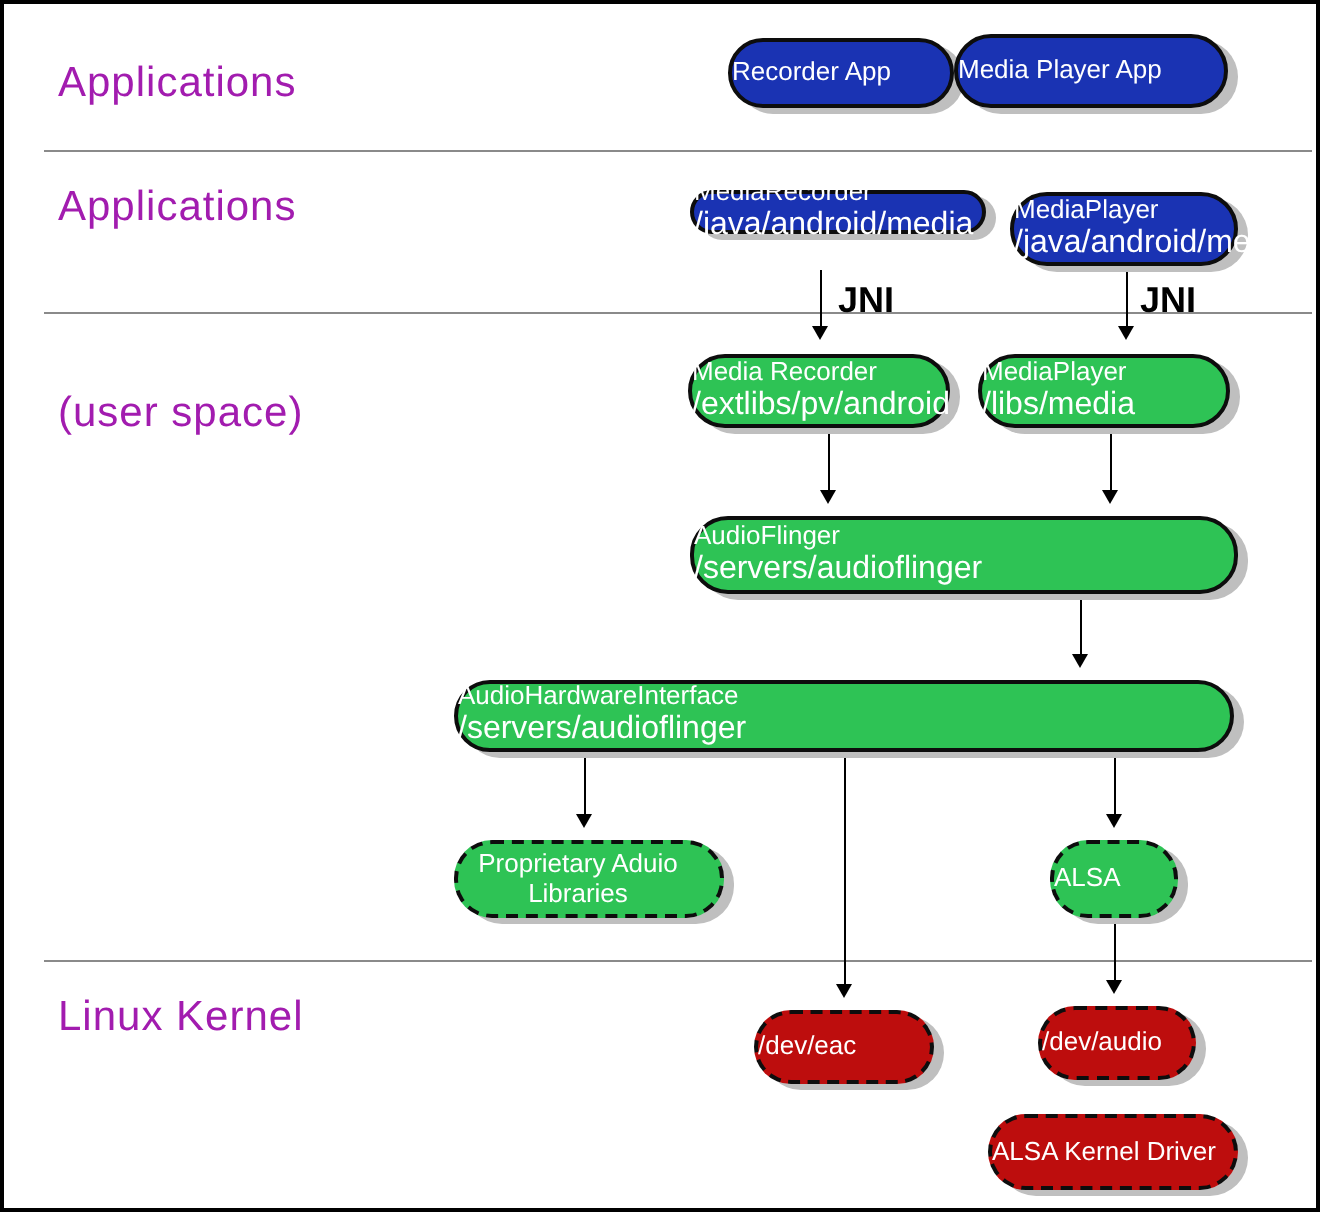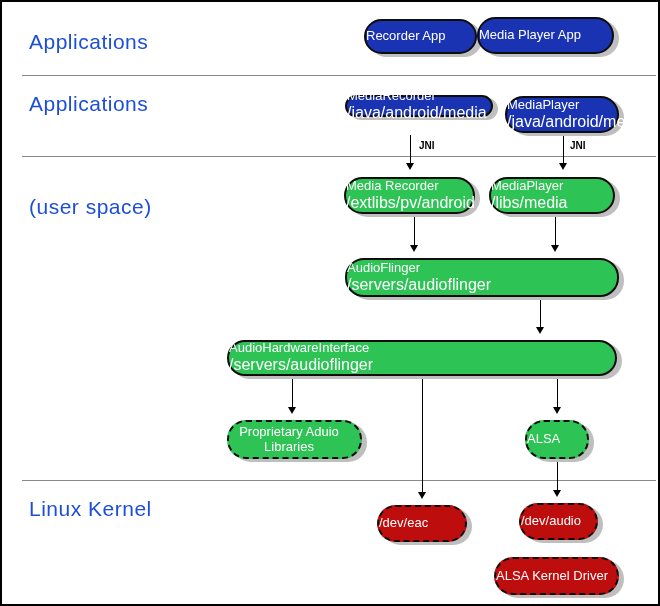--- a/index.html
+++ b/index.html
@@ -2,21 +2,21 @@
 <html><head>
 <meta charset="utf-8">
 <style>
   html,body{margin:0;padding:0;background:#fff;}
   #stage{
     position:relative;width:656px;height:602px;background:#ffffff;
     border:2px solid #000;overflow:hidden;
     font-family:"Liberation Sans", sans-serif;
   }
   .layer-label{
-    position:absolute;color:#1d4ed8;font-size:21px;line-height:25px;
+    position:absolute;color:#a21caf;font-size:21px;line-height:25px;
     letter-spacing:0.5px;white-space:pre;
   }
   .divider{
     position:absolute;left:20px;width:634px;height:0;
     border-top:1px solid #8a8a8a;
   }
   .pill{
     position:absolute;border:2px solid #0d0d0d;border-radius:19px;
     color:#ffffff;display:flex;flex-direction:column;align-items:flex-start;
     justify-content:center;text-align:center;box-sizing:border-box;
@@ -27,21 +27,21 @@
   .pill.red{background:#bd0d0d;}
   .pill.dashed{border-style:dashed;}
   .pill .title{font-size:13px;}
   .pill .sub{font-size:16px;}
   .pill .title2{font-size:13px;width:120px;}
   .arrow{position:absolute;width:0;border-left:1.5px solid #000;}
   .arrow::after{
     content:"";position:absolute;left:-5.2px;bottom:-7px;width:0;height:0;
     border:4.5px solid transparent;border-top:7.5px solid #000;
   }
-  .jni{position:absolute;color:#000;font-size:10px;font-weight:bold;}
+  .jni{position:absolute;color:#000;font-size:18px;font-weight:bold;}
 </style>
 </head>
 <body>
 
 <div id="stage">
 
   <div class="divider" style="top:73px"></div>
   <div class="divider" style="top:154px"></div>
   <div class="divider" style="top:478px"></div>
 

